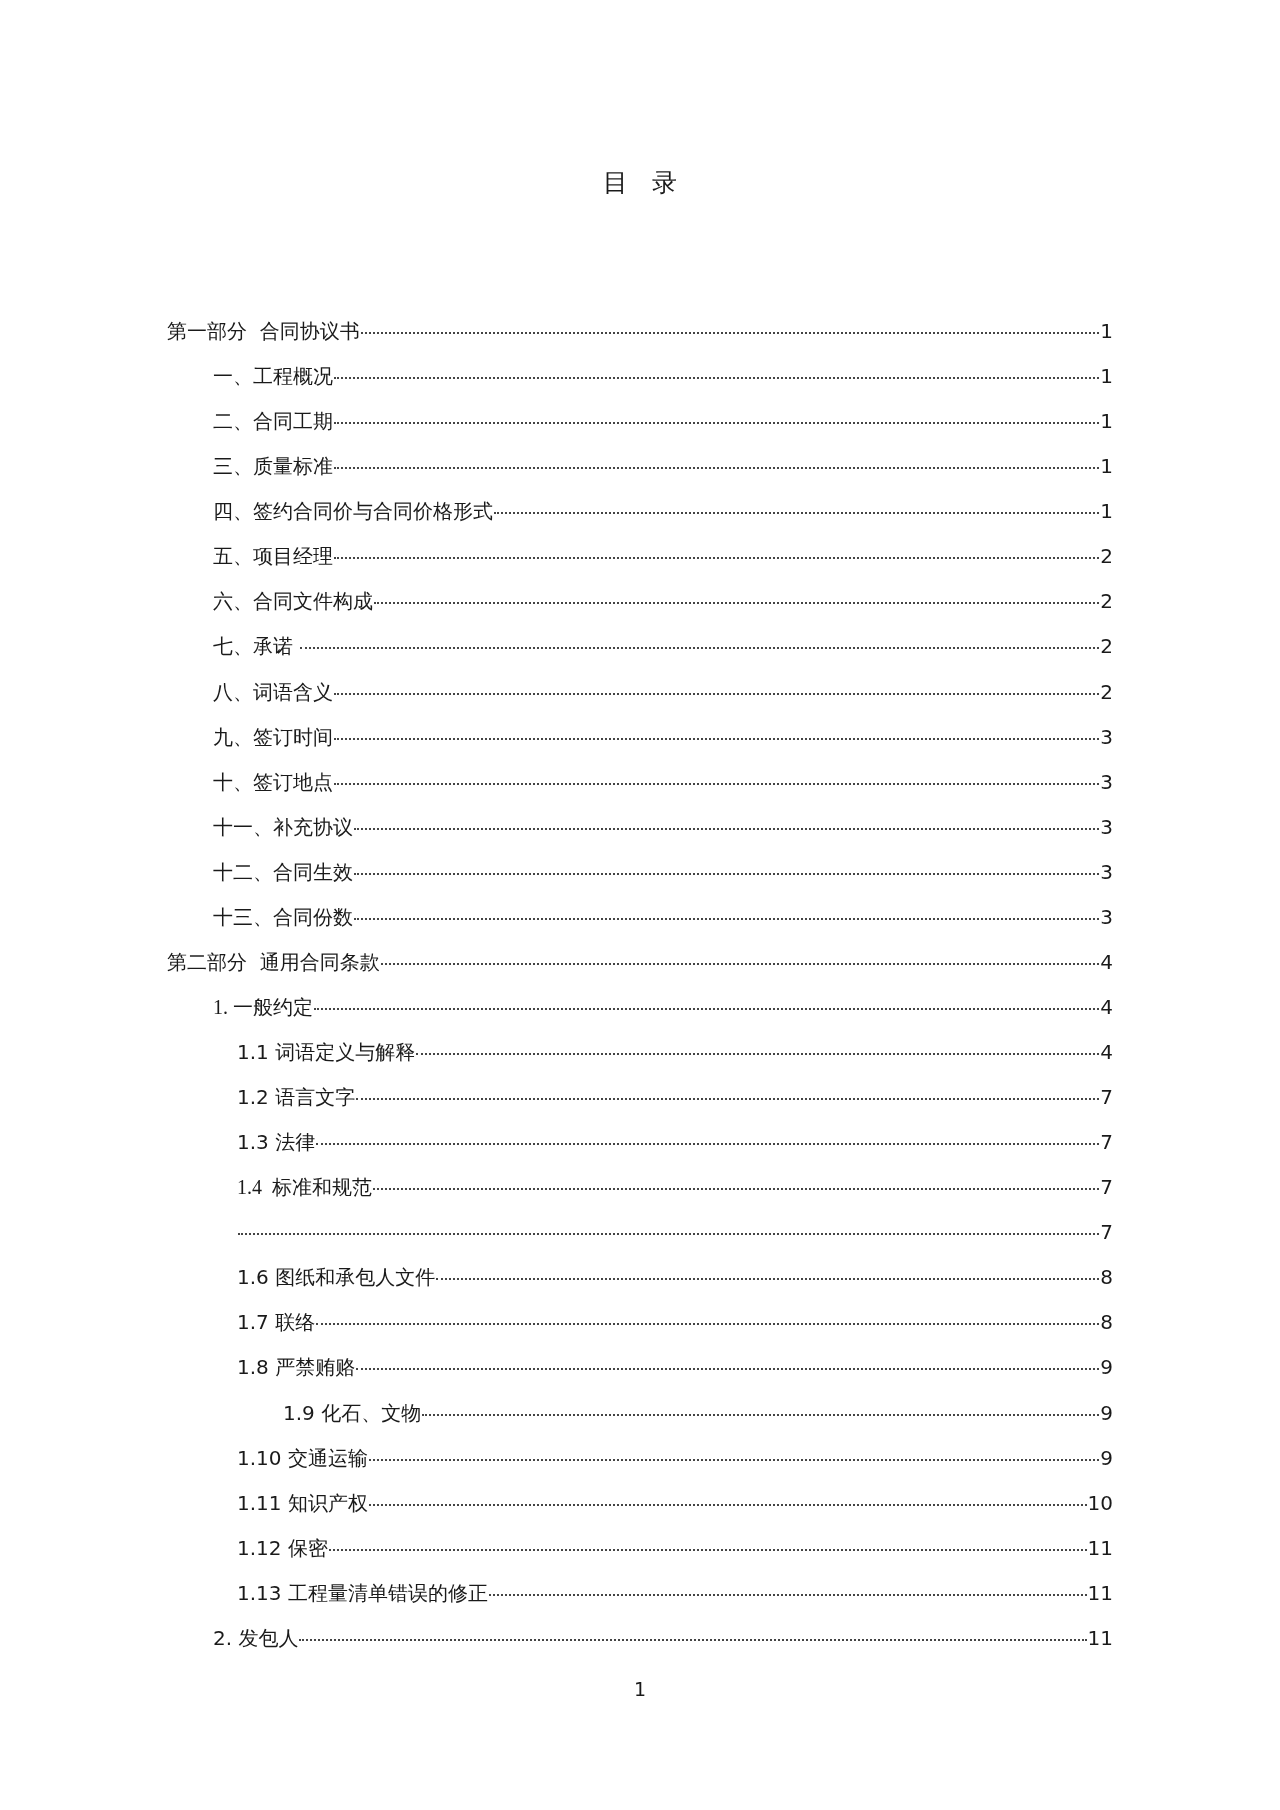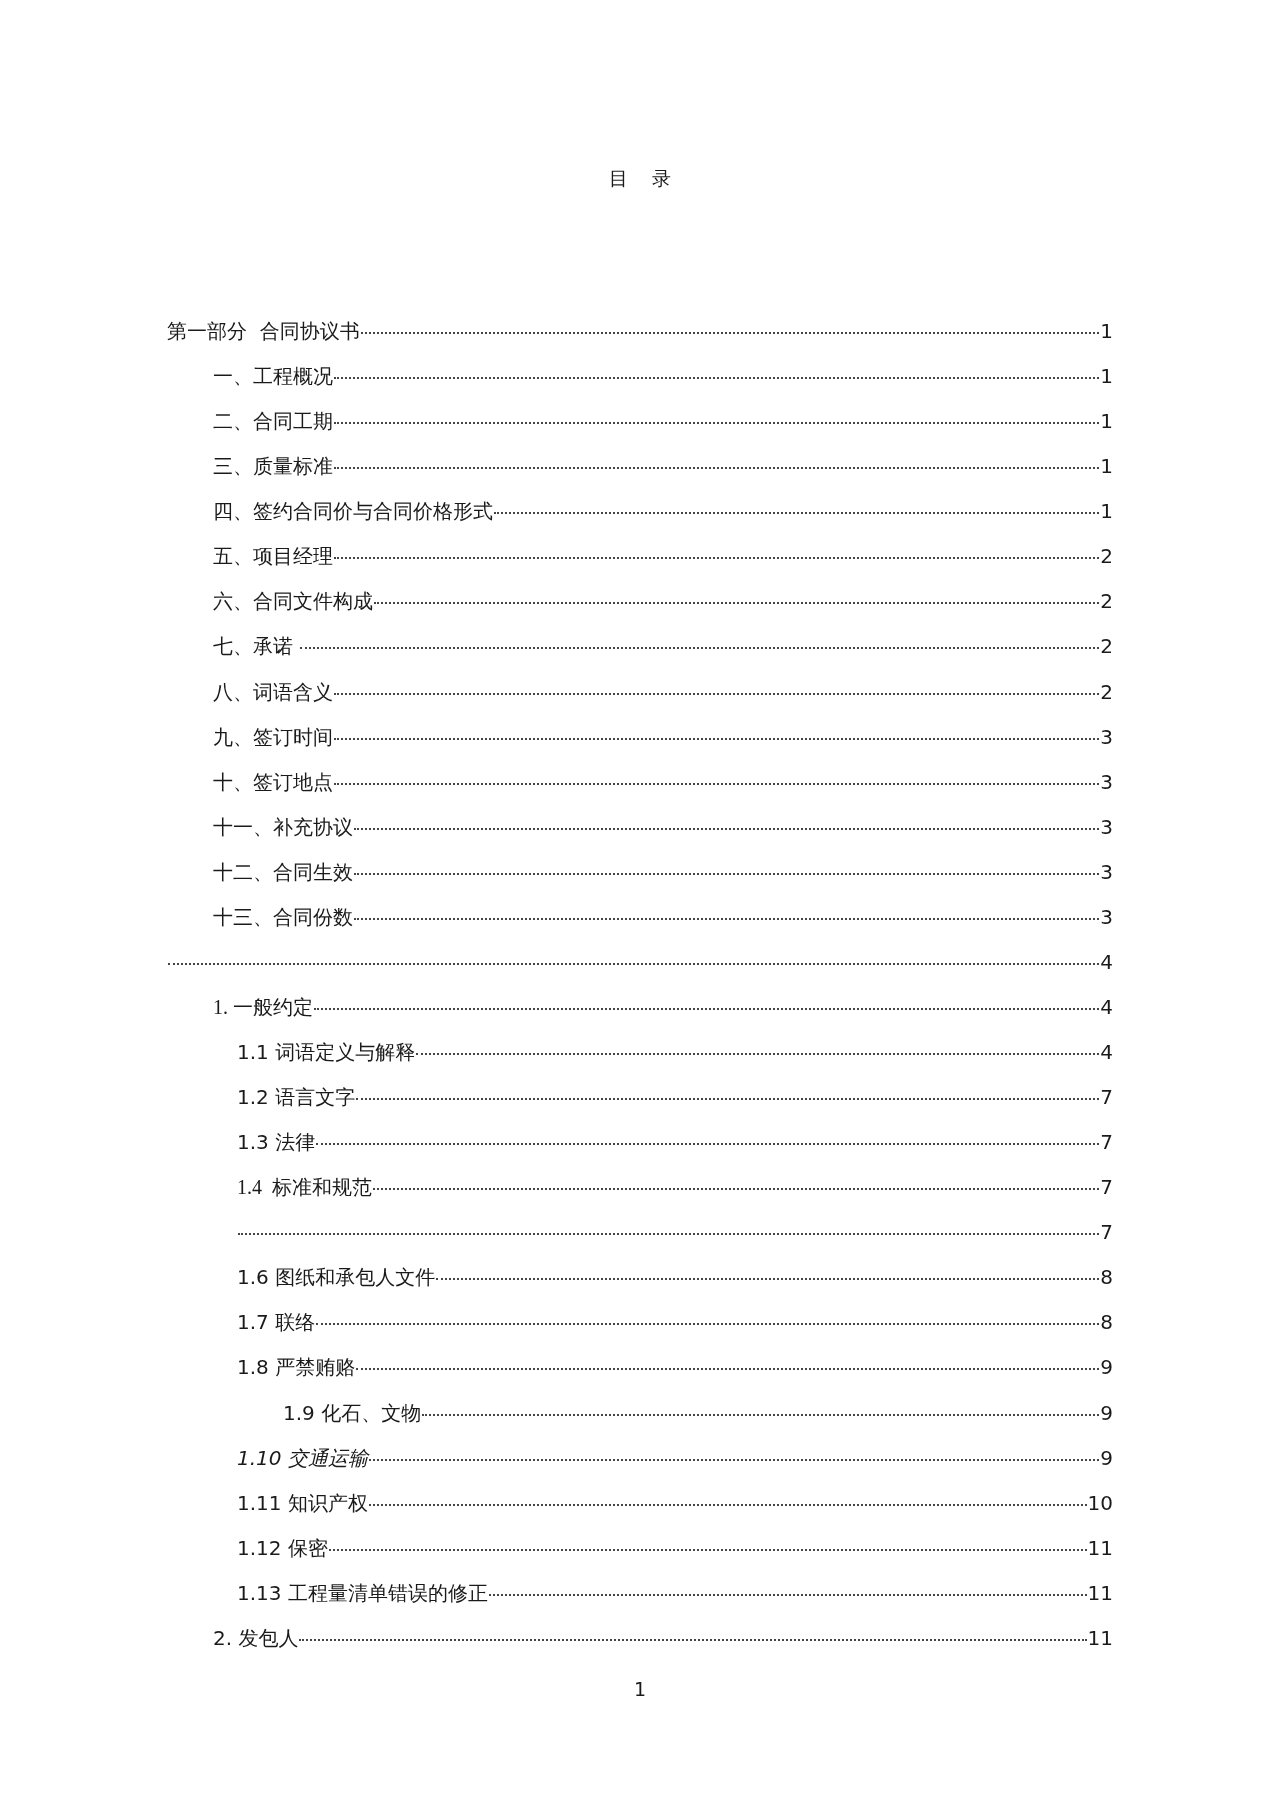--- a/index.html
+++ b/index.html
@@ -1,19 +1,19 @@
 <!DOCTYPE html>
 <html><head>
 <meta charset="utf-8">
 <style>
   html, body { margin:0; padding:0; background:#ffffff; }
   body { width:1280px; height:1810px; position:relative; overflow:hidden;
          font-family:"DejaVu Sans", "Liberation Sans", sans-serif; color:#1a1a1a; }
   .title { position:absolute; top:166px; left:0; width:1280px; text-align:center;
-           font-size:19px; letter-spacing:24px; text-indent:24px; }
+           font-size:25px; letter-spacing:24px; text-indent:24px; }
   .toc { position:absolute; top:309px; left:167px; width:946px; }
   .row { display:flex; align-items:baseline; height:45.07px; line-height:45.07px;
          font-size:20px; white-space:nowrap; }
   .row.l1 { padding-left:0; }
   .row.l2 { padding-left:46px; }
   .row.l3 { padding-left:70px; }
   .label { flex:0 0 auto; }
   .leader { flex:1 1 auto; overflow:hidden; margin:0 1px; border-bottom:2px dotted #444;
             height:0; align-self:baseline; position:relative; top:-4px; }
   .page { flex:0 0 auto; text-align:right; }
@@ -89,20 +89,21 @@
       <span class="label" style="white-space: pre;">十二、合同生效</span>
       <span class="leader"></span>
       <span class="page">3</span>
     </div>
     <div class="row l2">
       <span class="label" style="white-space: pre;">十三、合同份数</span>
       <span class="leader"></span>
       <span class="page">3</span>
     </div>
     <div class="row l1">
+      <span class="label" style="white-space: pre;">第二部分  通用合同条款</span>
       <span class="leader"></span>
       <span class="page">4</span>
     </div>
     <div class="row l2">
       <span class="label" style="white-space: pre; font-family: Liberation Serif, serif;">1. 一般约定</span>
       <span class="leader"></span>
       <span class="page">4</span>
     </div>
     <div class="row l3">
       <span class="label" style="white-space: pre;">1.1 词语定义与解释</span>
@@ -142,21 +143,21 @@
       <span class="label" style="white-space: pre;">1.8 严禁贿赂</span>
       <span class="leader"></span>
       <span class="page">9</span>
     </div>
     <div class="row l3">
       <span class="label" style="white-space: pre; margin-left: 46px;">1.9 化石、文物</span>
       <span class="leader"></span>
       <span class="page">9</span>
     </div>
     <div class="row l3">
-      <span class="label" style="white-space: pre; font-style: italic;">1.10 交通运输</span>
+      <span class="label" style="white-space: pre;">1.10 交通运输</span>
       <span class="leader"></span>
       <span class="page">9</span>
     </div>
     <div class="row l3">
       <span class="label" style="white-space: pre;">1.11 知识产权</span>
       <span class="leader"></span>
       <span class="page">10</span>
     </div>
     <div class="row l3">
       <span class="label" style="white-space: pre;">1.12 保密</span>

